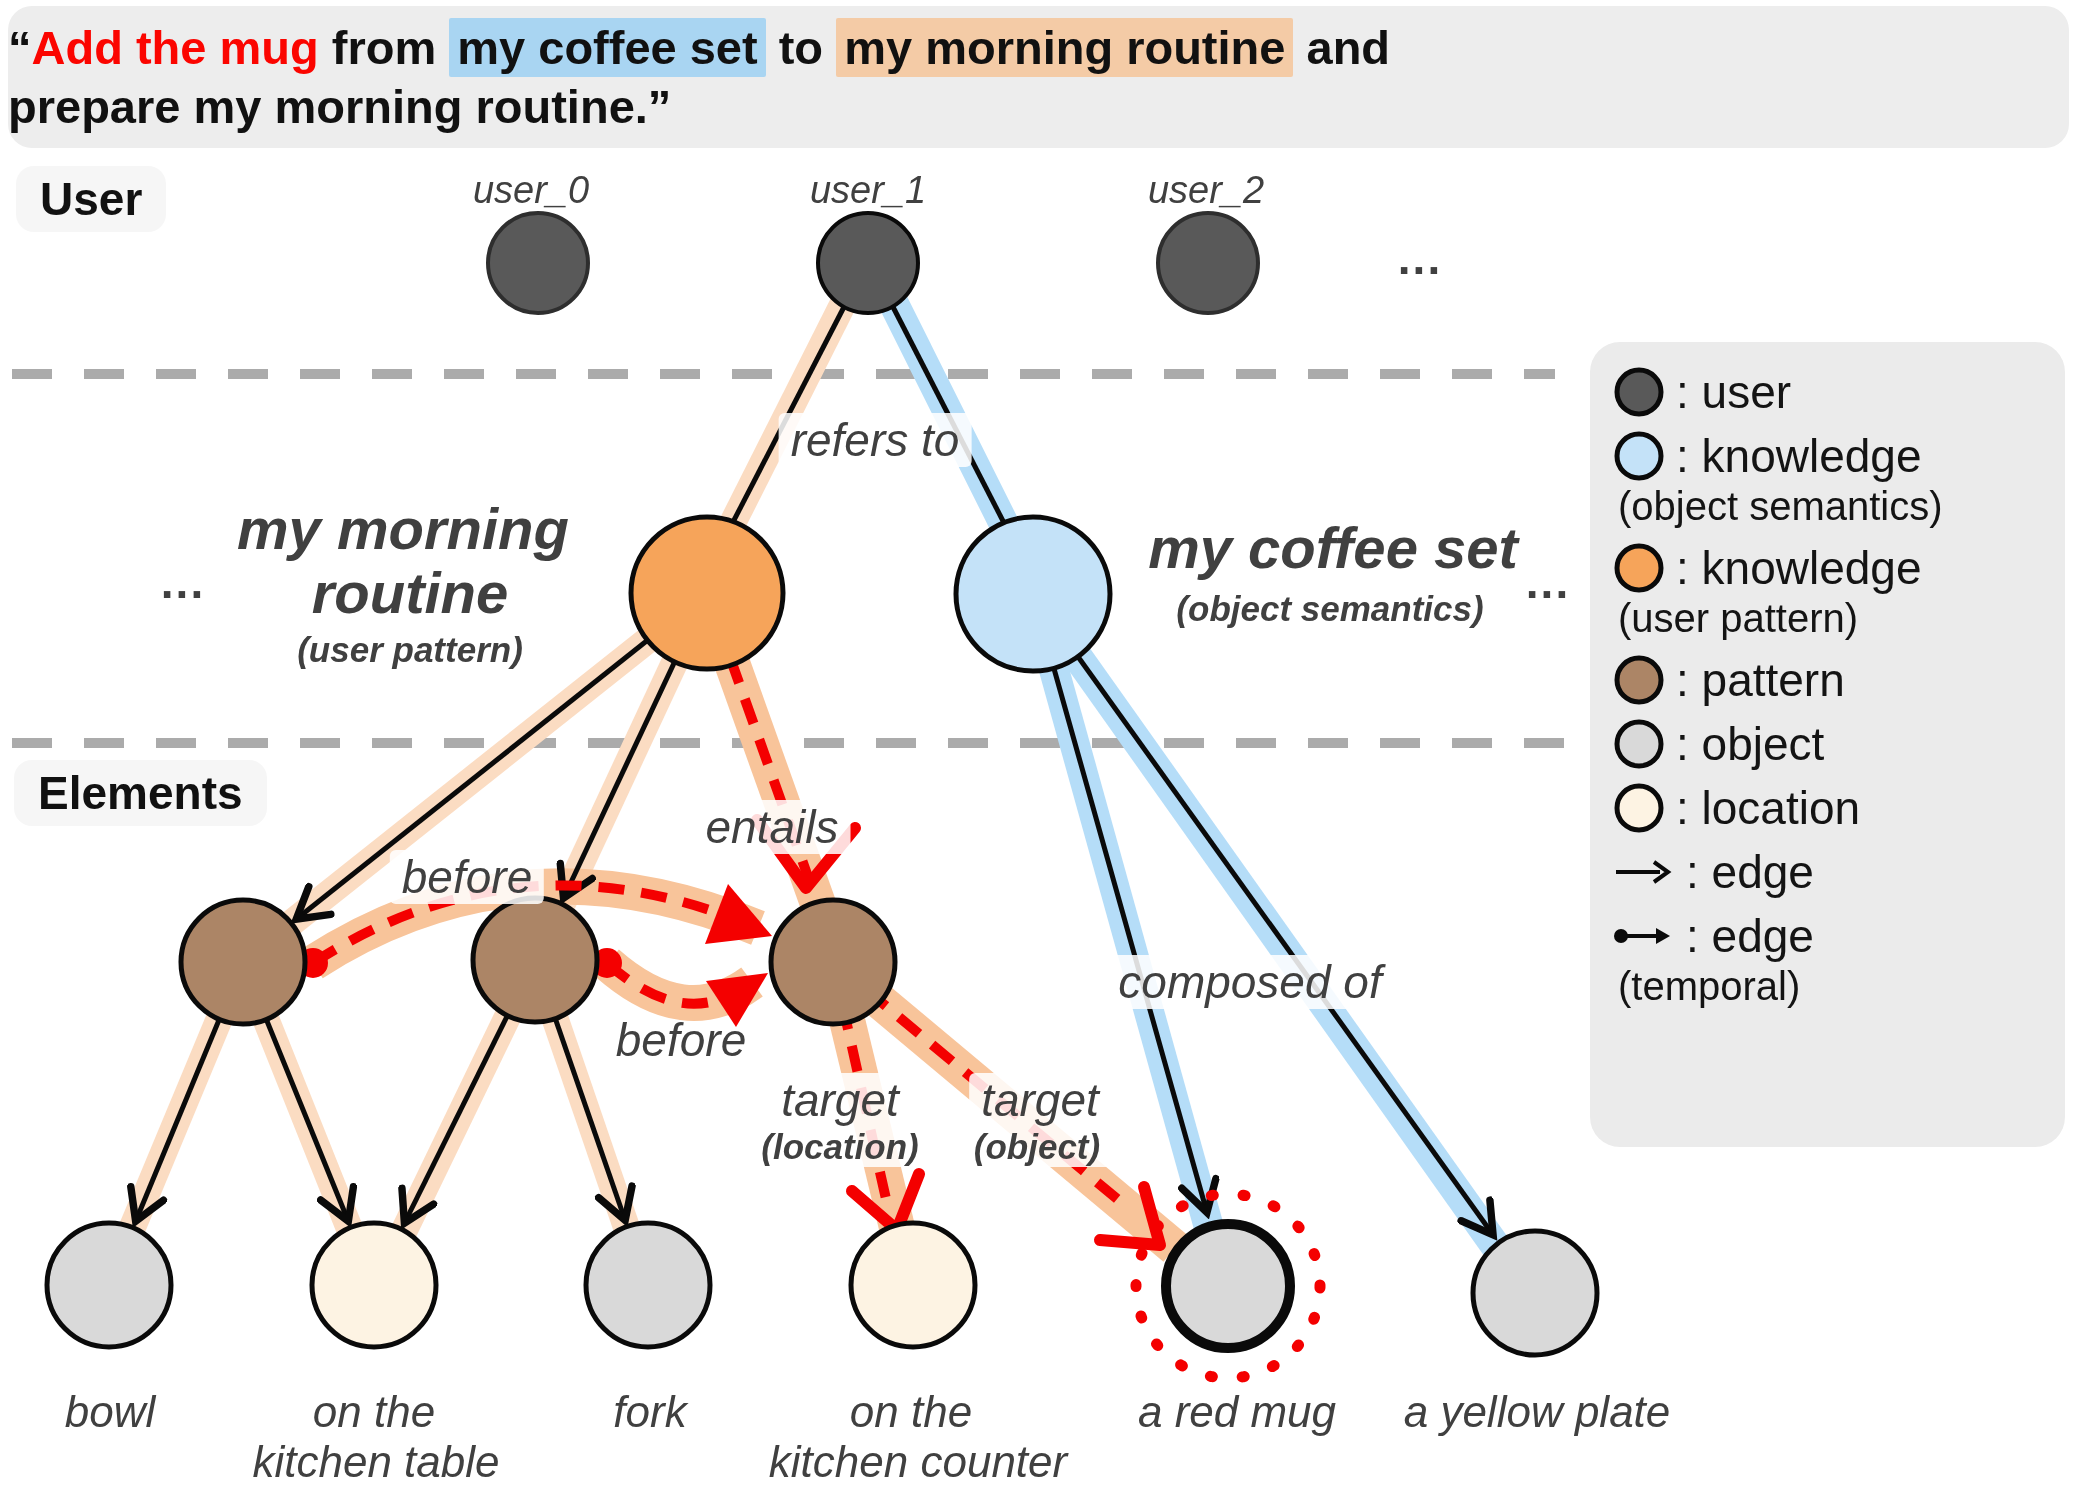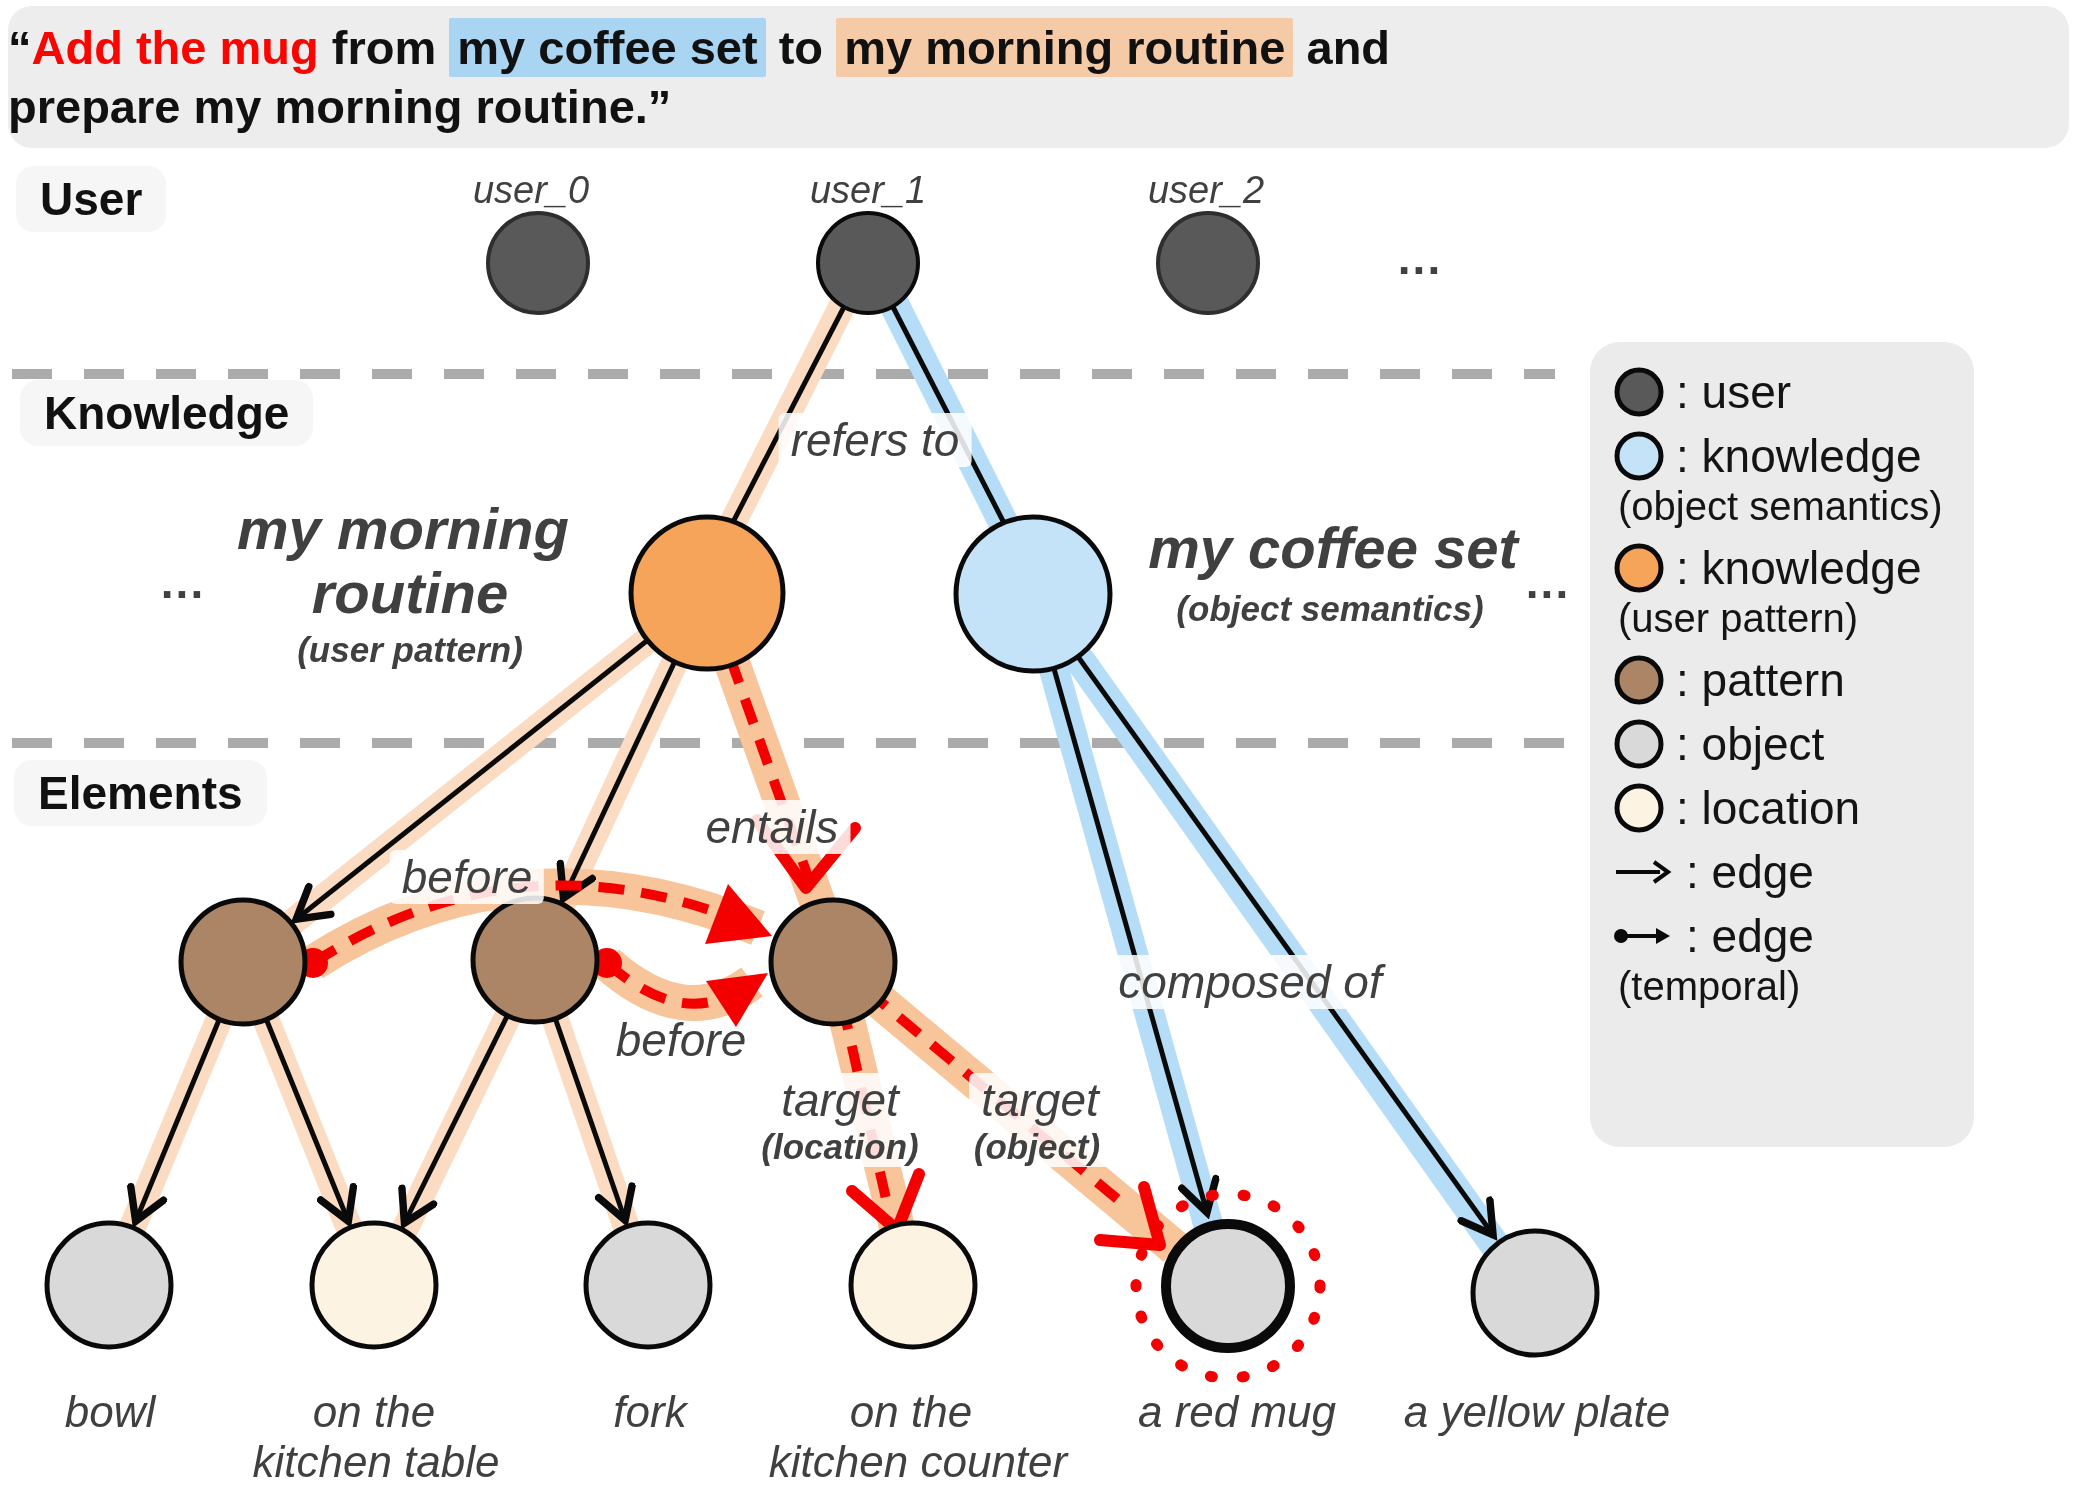--- a/index.html
+++ b/index.html
@@ -18,21 +18,21 @@
   .lbl{position:absolute;transform:translate(-50%,-50%);font-style:italic;white-space:nowrap;
        color:#404040;font-weight:500;}
   .t58{font-size:58px;font-weight:600;}
   .t46{font-size:46px;}
   .t44{font-size:44px;}
   .t38{font-size:38px;}
   .t35{font-size:35px;font-weight:600;}
   .ell{font-style:normal;font-weight:700;font-size:46px;letter-spacing:2px;}
   .tag{background:rgba(255,255,255,0.86);padding:0 12px;border-radius:6px;}
   
-  #legend{position:absolute;left:1590px;top:342px;width:384px;height:805px;background:#ebebeb;
+  #legend{position:absolute;left:1590px;top:342px;width:475px;height:805px;background:#ebebeb;
           border-radius:30px;padding:18px 0 0 22px;box-sizing:border-box;color:#141414;}
   .lg-row{display:flex;align-items:center;gap:10px;font-size:46px;line-height:64px;}
   .lg-sub{font-size:40px;line-height:44px;margin:-4px 0 8px 6px;}
   .lg-swatch{flex:0 0 auto;display:block;}
 </style>
 </head>
 <body>
 
 <div id="stage">
 
@@ -124,21 +124,20 @@
       <circle cx="374" cy="1285" r="62" fill="#fdf3e3"></circle>
       <circle cx="648" cy="1285" r="62" fill="#d9d9d9"></circle>
       <circle cx="913" cy="1285" r="62" fill="#fdf3e3"></circle>
       <circle cx="1535" cy="1293" r="62" fill="#d9d9d9"></circle>
     </g>
     <circle cx="1228" cy="1286" r="62" stroke="#0a0a0a" stroke-width="10" fill="#d9d9d9"></circle>
     <circle cx="1228" cy="1286" r="92" fill="none" stroke="#f40000" stroke-width="11" stroke-dasharray="2 30" stroke-linecap="round"></circle>
   </svg>
 
   <div class="pill" style="left:16px;top:166px;">User</div>
-  <div class="pill" style="left:20px;top:380px;">Knowledge</div>
   <div class="pill" style="left:14px;top:760px;">Elements</div>
 
   <div class="lbl t38" style="left:531px;top:190px;">user_0</div>
   <div class="lbl t38" style="left:868px;top:190px;">user_1</div>
   <div class="lbl t38" style="left:1206px;top:190px;">user_2</div>
   <div class="lbl ell" style="left:1420px;top:258px;">...</div>
 
   <div class="lbl t58" style="left:403px;top:528px;">my morning</div>
   <div class="lbl t58" style="left:410px;top:592px;">routine</div>
   <div class="lbl t35" style="left:410px;top:650px;">(user pattern)</div>

